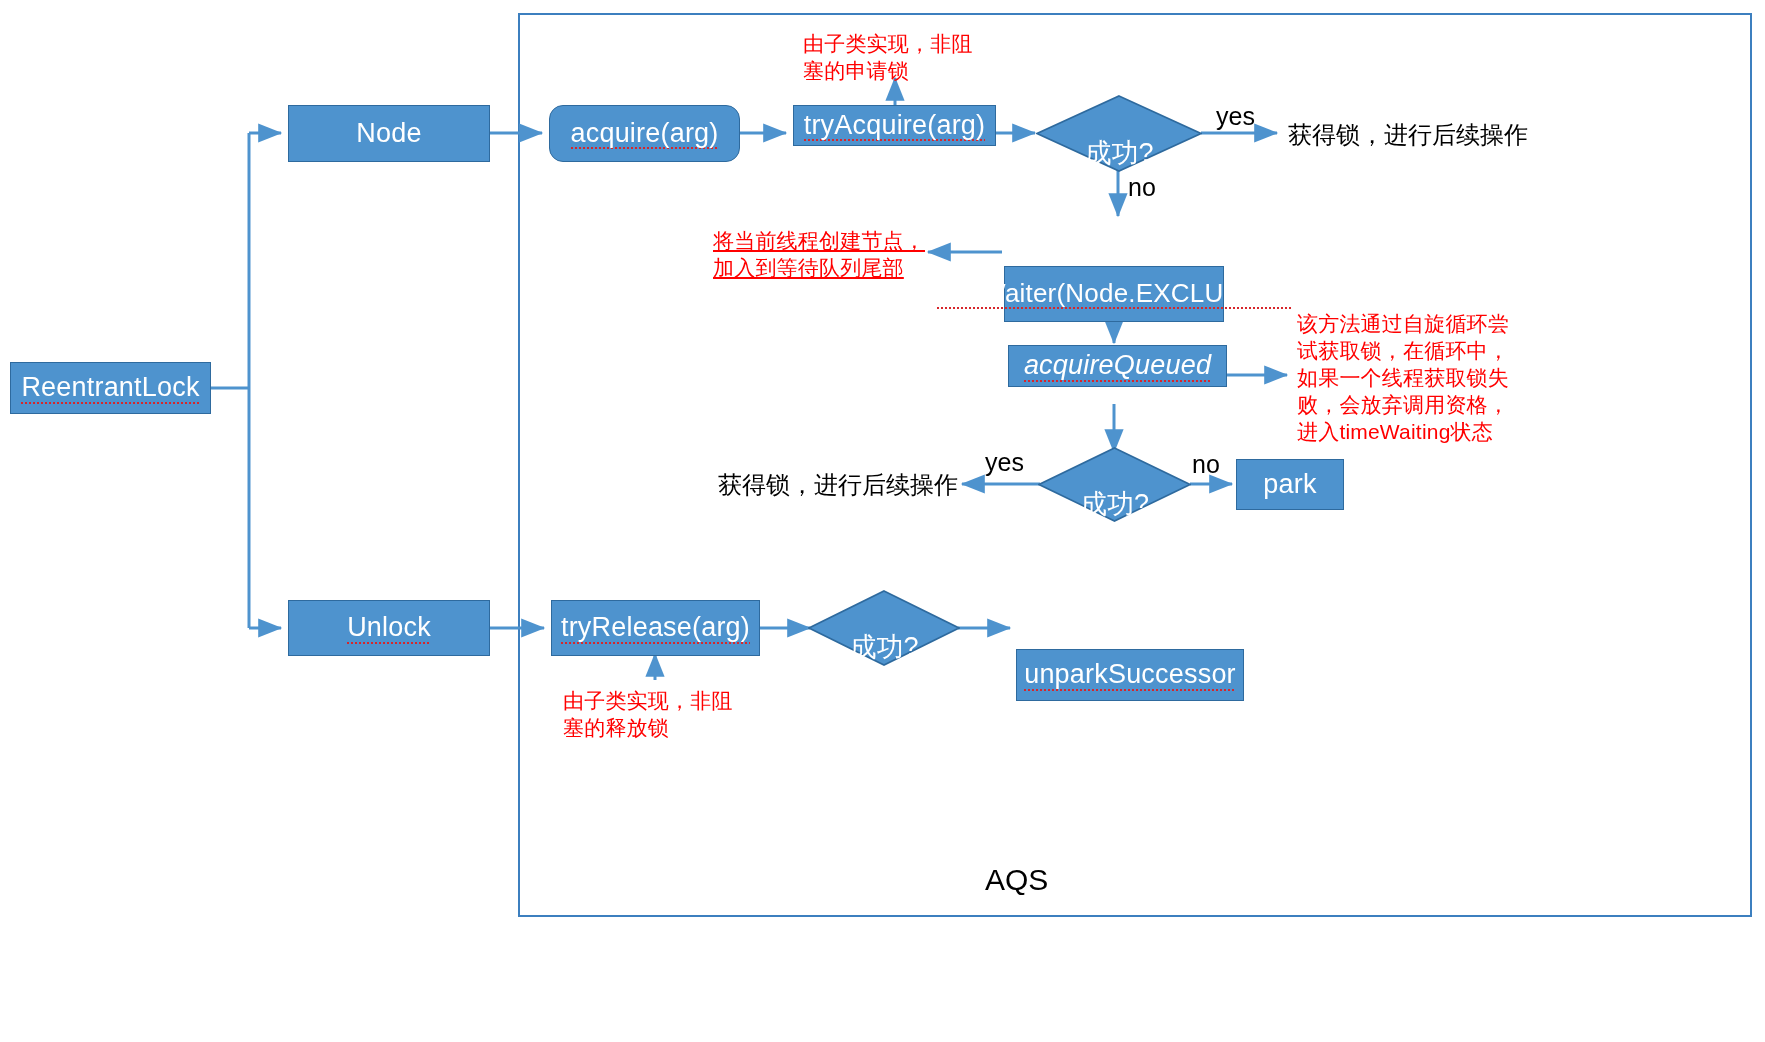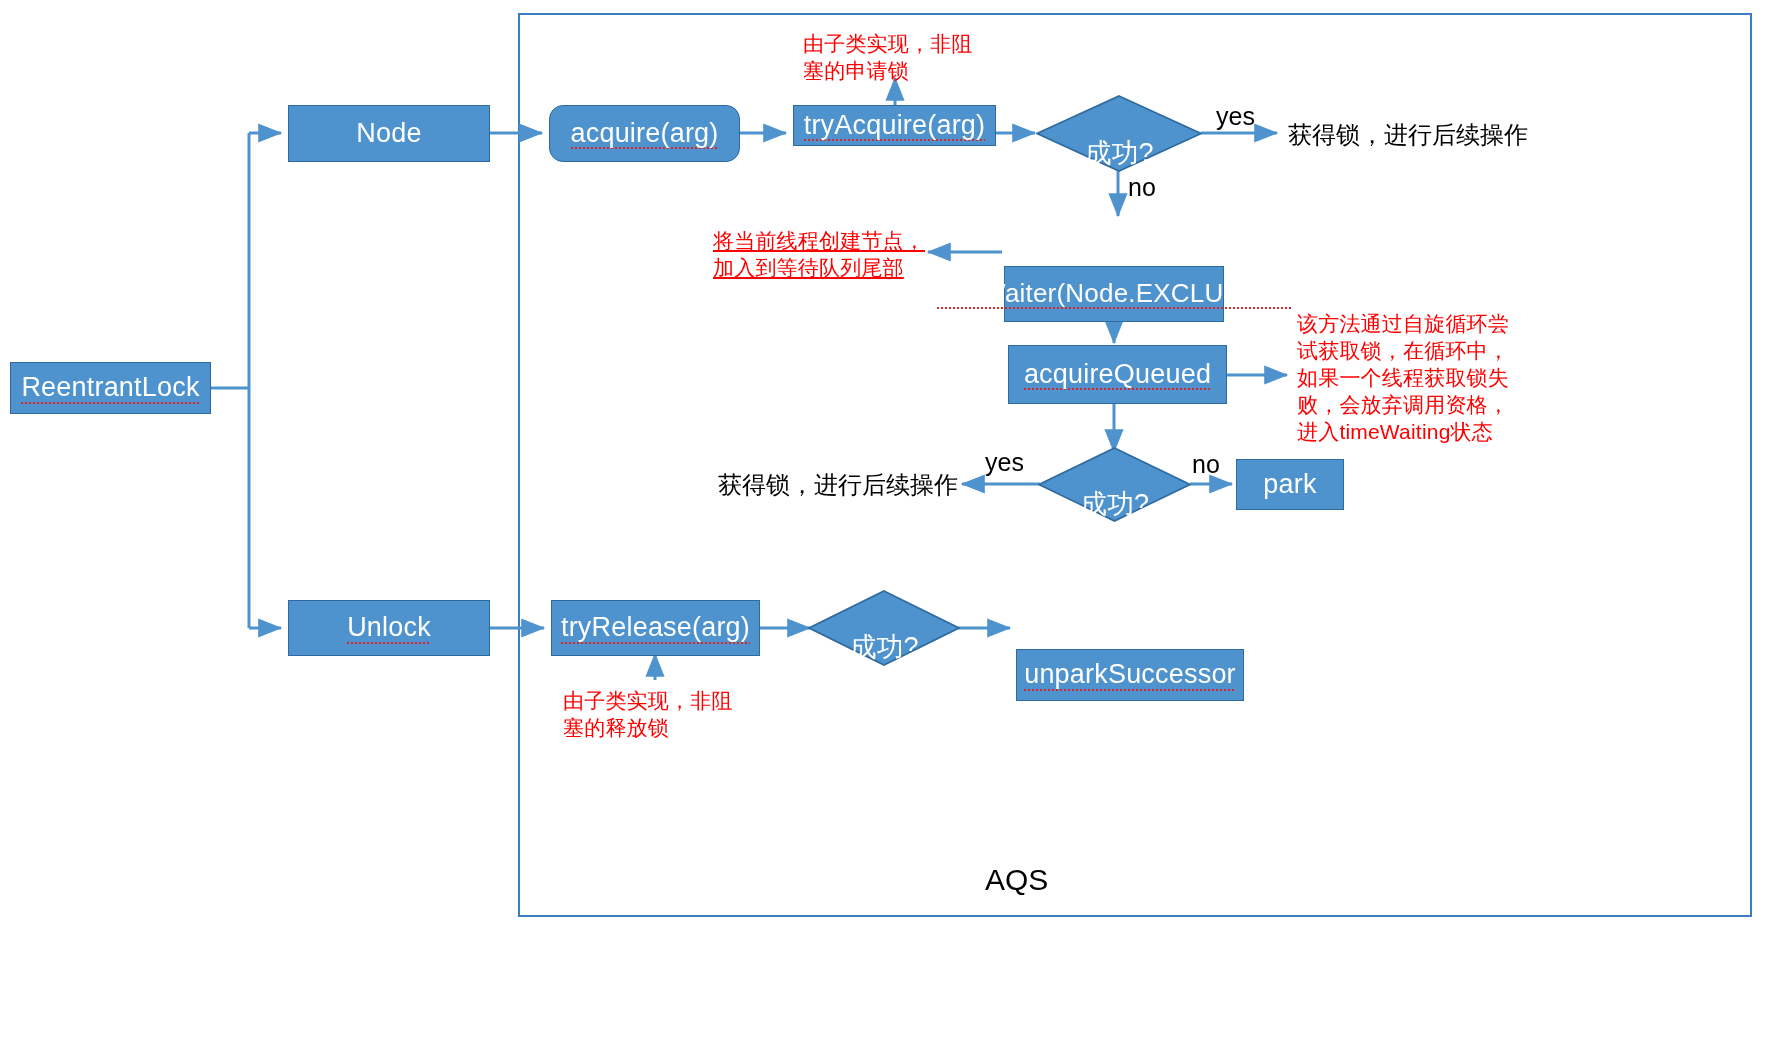--- a/index.html
+++ b/index.html
@@ -172,21 +172,21 @@
   </div>
 
   <div class="node" style="left:793px; top:105px; width:203px; height:41px;">
     <span class="lbl">tryAcquire(arg)</span>
   </div>
 
   <div class="node" style="left:1004px; top:218px; width:220px; height:56px; font-size:26px;margin-top:48px;">
     <span class="lbl">addWaiter(Node.EXCLUSIZE)</span>
   </div>
 
-  <div class="node" style="left:1008px; top:345px; width:219px; height:59px;">
+  <div class="node" style="left:1008px; top:345px; width:219px; height:42px;font-style:italic;">
     <span class="lbl">acquireQueued</span>
   </div>
 
   <div class="node" style="left:1236px; top:459px; width:108px; height:51px;">
     <span class="lbl nospell">park</span>
   </div>
 
   <div class="node" style="left:288px; top:600px; width:202px; height:56px;">
     <span class="lbl">Unlock</span>
   </div>

